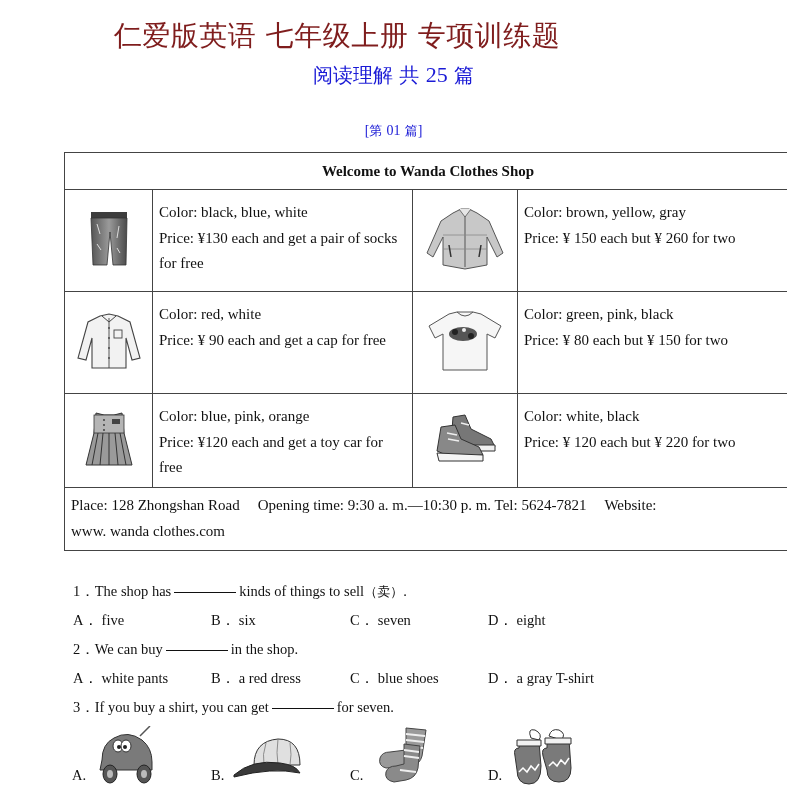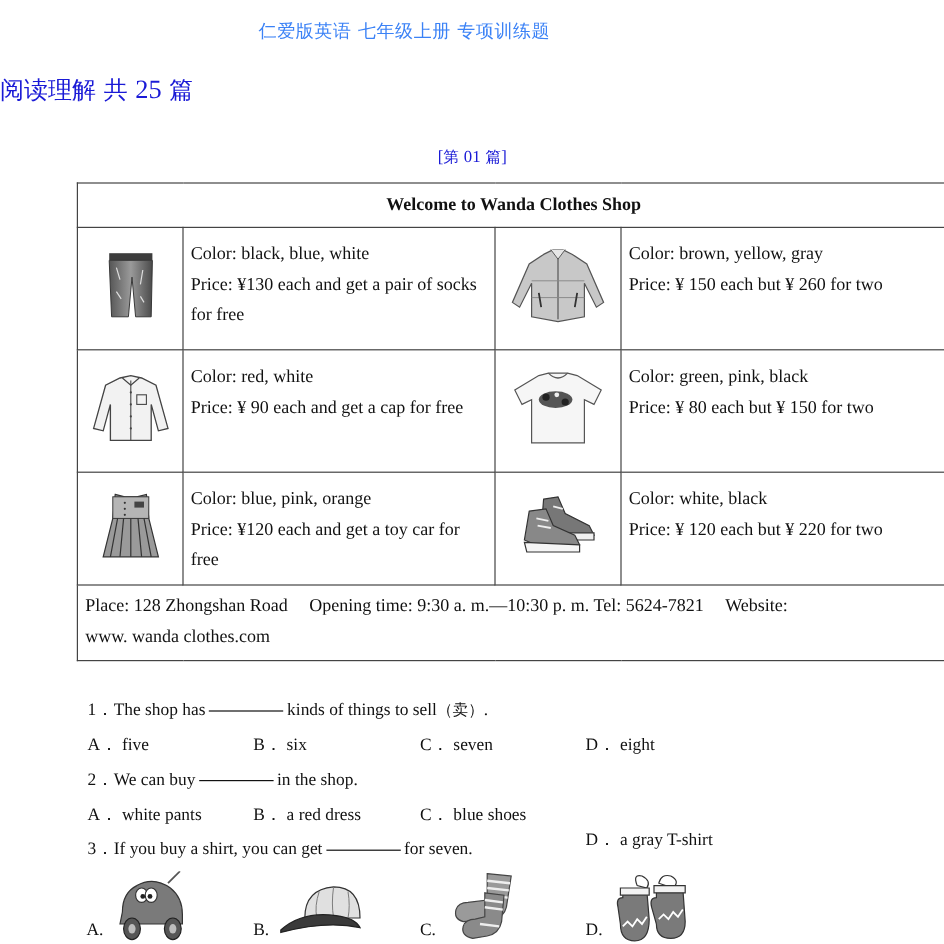--- a/index.html
+++ b/index.html
@@ -1,18 +1,18 @@
 <!DOCTYPE html>
 <html><head>
 <meta charset="utf-8">
 <style>
   html, body { margin:0; padding:0; background:#ffffff; }
   body { width:787px; height:787px; position:relative; overflow:hidden; font-family:"Liberation Serif","DejaVu Serif",serif; color:#111; }
-  .title { position:absolute; top:17px; left:0; width:674px; text-align:center; font-family:"DejaVu Sans",sans-serif; font-size:15px; color:#3b82f6; letter-spacing:0.5px; }
-  .subtitle { position:absolute; top:62px; left:0; width:787px; text-align:left; font-family:"DejaVu Sans",sans-serif; font-size:20px; color:#1a1ad6; }
+  .title { position:absolute; top:17px; left:0; width:674px; text-align:center; font-family:"DejaVu Sans",sans-serif; font-size:28px; color:#7f1d1d; letter-spacing:0.5px; }
+  .subtitle { position:absolute; top:62px; left:0; width:787px; text-align:center; font-family:"DejaVu Sans",sans-serif; font-size:20px; color:#1a1ad6; }
   .subtitle .num { font-family:"Liberation Serif",serif; font-size:22px; }
   .passage-no { position:absolute; top:122px; left:0; width:787px; text-align:center; font-size:14px; color:#1a1ad6; }
   .passage-no .cn { font-family:"DejaVu Sans",sans-serif; font-size:13px; }
   table.shop { position:absolute; left:64px; top:152px; width:728px; border-collapse:collapse; font-size:15px; }
   table.shop td { border:1.5px solid #444; vertical-align:top; }
   .hdr { height:34px; text-align:center; vertical-align:middle !important; font-weight:bold; font-size:15px; }
   .imgcell { width:85px; text-align:center; vertical-align:middle !important; }
   .txtcell { padding:10px 6px 0 6px; line-height:25.5px; }
   .r1 { height:102px; } .r2 { height:102px;padding-left:44px; } .r3 { height:94px; }
   .footer { padding:4px 6px 6px 6px; line-height:26px; height:50px; }
@@ -146,21 +146,21 @@
 <div class="opt" style="top:611px;left:211px"><span>B．</span> <span>six</span></div>
 <div class="opt" style="top:611px;left:350px"><span>C．</span> <span>seven</span></div>
 <div class="opt" style="top:611px;left:488px"><span>D．</span> <span>eight</span></div>
 
 <div class="q" style="top:640px">
   <span>2．</span><span>We can buy</span><span class="blank"></span><span>in the shop.</span>
 </div>
 <div class="opt" style="top:669px;left:73px"><span>A．</span> <span>white pants</span></div>
 <div class="opt" style="top:669px;left:211px"><span>B．</span> <span>a red dress</span></div>
 <div class="opt" style="top:669px;left:350px"><span>C．</span> <span>blue shoes</span></div>
-<div class="opt" style="top:690px;left:488px"><span>D．</span> <span>a gray T-shirt</span></div>
+<div class="opt" style="top:669px;left:488px"><span>D．</span> <span>a gray T-shirt</span></div>
 
 <div class="q" style="top:698px">
   <span>3．</span><span>If you buy a shirt, you can get</span><span class="blank"></span><span>for seven.</span>
 </div>
 
 <div class="opt" style="top:767px;left:72px"><span>A.</span></div>
 <svg class="pic" style="left:96px;top:726px" width="62" height="60" viewBox="0 0 62 60">
   <line x1="44" y1="10" x2="54" y2="0" stroke="#555" stroke-width="1.5"></line>
   <path d="M6 34 Q6 18 18 12 Q32 4 46 14 Q56 22 56 36 L56 44 H4 Z" fill="#7a7a7a" stroke="#333" stroke-width="1"></path>
   <ellipse cx="22" cy="20" rx="5" ry="6" fill="#fff" stroke="#333"></ellipse>

